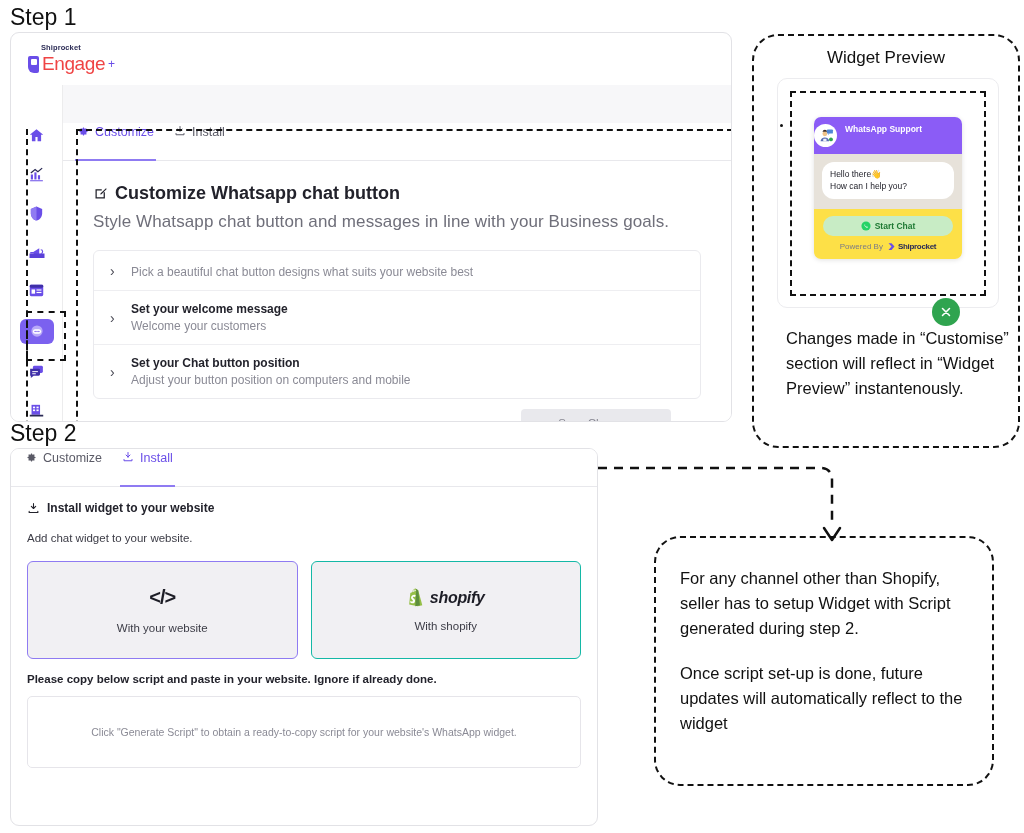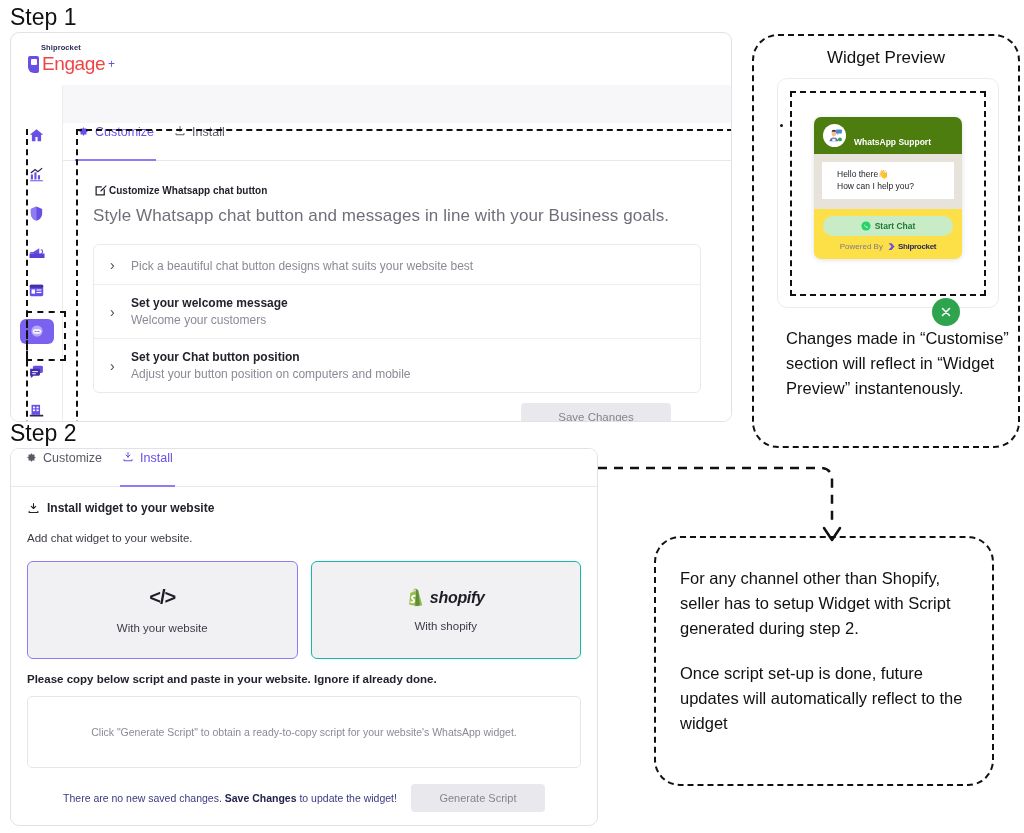--- a/index.html
+++ b/index.html
@@ -92,22 +92,22 @@
   }
   .tab svg { display: block; }
 
   
   #step1-inner {
     position: absolute; left: 52px; top: 90px; right: 0; bottom: 0;
     background: #ffffff;
   }
   .panel-pad { padding: 22px 30px 0 30px; }
   .panel-title {
-    display: flex; align-items: center; gap: 1px;
-    font-size: 10px; font-weight: bold; color: #22222b; text-align: center;
+    display: flex; align-items: center; gap: 7px;
+    font-size: 18px; font-weight: bold; color: #22222b; text-align: center;
   }
   .panel-sub {
     font-size: 17px; color: #6f6f7a; margin-top: 8px; letter-spacing: .1px;
   }
   .accordion {
     margin-top: 18px; border: 1px solid #eaeaee; border-radius: 6px;
     background: #ffffff; overflow: hidden;
   }
   .acc-row {
     display: flex; align-items: center; gap: 12px;
@@ -192,32 +192,32 @@
   #wp-inner-dash {
     position: absolute; left: 36px; top: 55px; width: 196px; height: 205px;
     border: 2.5px dashed #111111; z-index: 4;
   }
   .chat-widget {
     position: absolute; left: 60px; top: 81px; width: 148px;
     border-radius: 7px; overflow: hidden; z-index: 5;
     box-shadow: 0 1px 5px rgba(0,0,0,.12);
   }
   .cw-header {
-    background: #4d7c0f; display: flex; align-items: flex-end; gap: 8px;
-    padding: 7px 9px;
+    background: #8b5cf6; display: flex; align-items: flex-start; gap: 8px;
+    padding: 7px 0;
   }
   .cw-avatar {
     width: 23px; height: 23px; border-radius: 50%; background: #ffffff;
     display:flex; align-items:center; justify-content:center; flex:none;
     position: relative;
   }
   .cw-title { color: #ffffff; font-size: 8.5px; font-weight: bold; }
   .cw-body { background: #e7e2da; padding: 8px 8px 10px 8px; }
   .cw-bubble {
-    background: #ffffff; border-radius: 0; padding: 6px 15px;
+    background: #ffffff; border-radius: 12px; padding: 6px 8px;
     font-size: 8.5px; color: #1d1d26; line-height: 1.45;
   }
   .cw-foot { background: #fde047; padding: 7px 9px 8px 9px; }
   .cw-btn {
     background: #c8ecc5; border-radius: 20px; height: 20px;
     display: flex; align-items: center; justify-content: center; gap: 4px;
     font-size: 8.5px; font-weight: bold; color: #1f7a34;
   }
   .cw-powered {
     display: flex; align-items: center; justify-content: center; gap: 4px;
@@ -446,26 +446,20 @@
           <span class="opt-label">With shopify</span>
         </div>
       </div>
 
       <div class="copy-note">Please copy below script and paste in your website. Ignore if already done.</div>
 
       <div class="script-box">
         <span class="script-ph">Click "Generate Script" to obtain a ready-to-copy script for your website's WhatsApp widget.</span>
       </div>
 
-      <div class="s2-footer">
-        <div class="s2-foot-text">
-          <span>There are no new saved changes. </span><b>Save Changes</b><span> to update the widget!</span>
-        </div>
-        <button class="btn-gen">Generate Script</button>
-      </div>
     </div>
   </div>
 
   <div id="wp-panel">
     <div id="wp-title">Widget Preview</div>
     <div id="wp-card"></div>
     <div id="wp-inner-dash"></div>
     <div id="wp-dot"></div>
 
     <div class="chat-widget">

